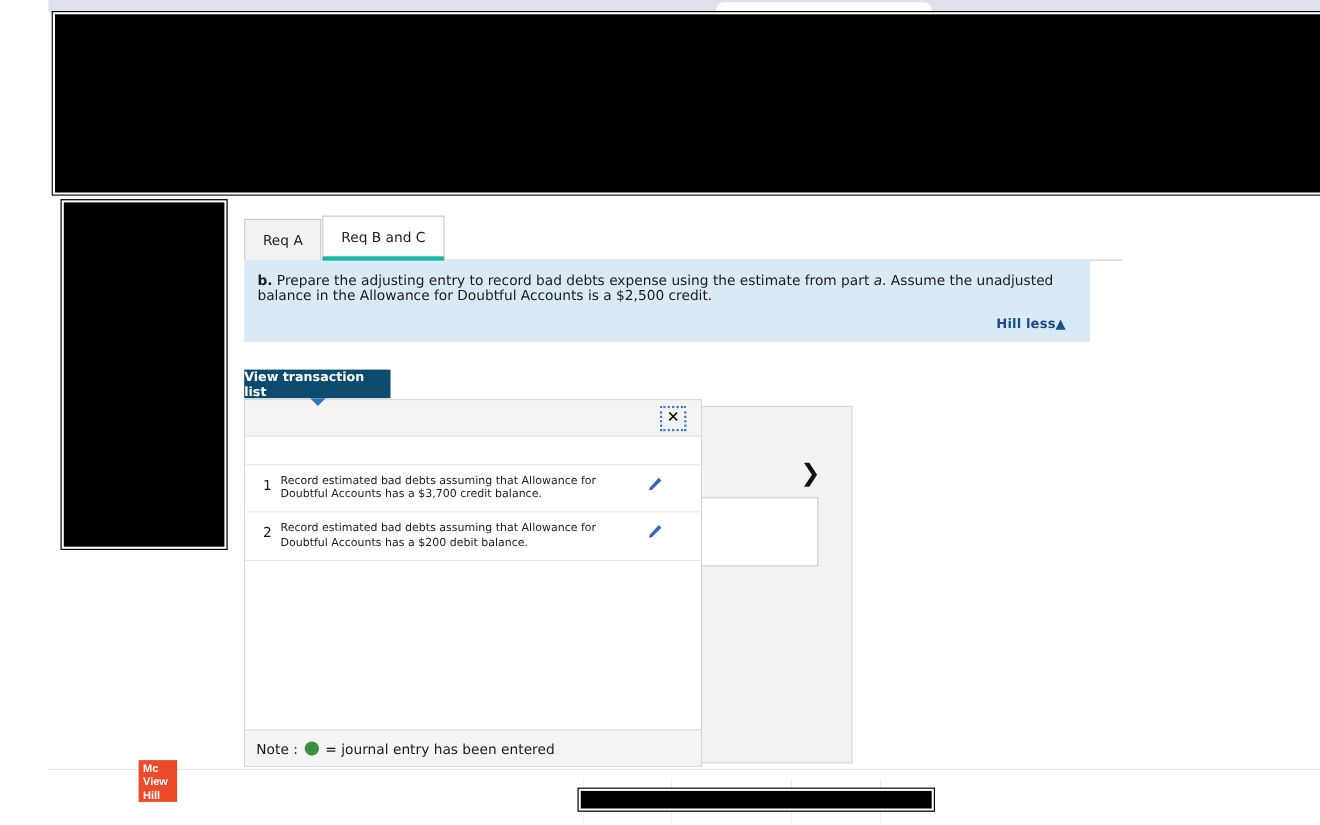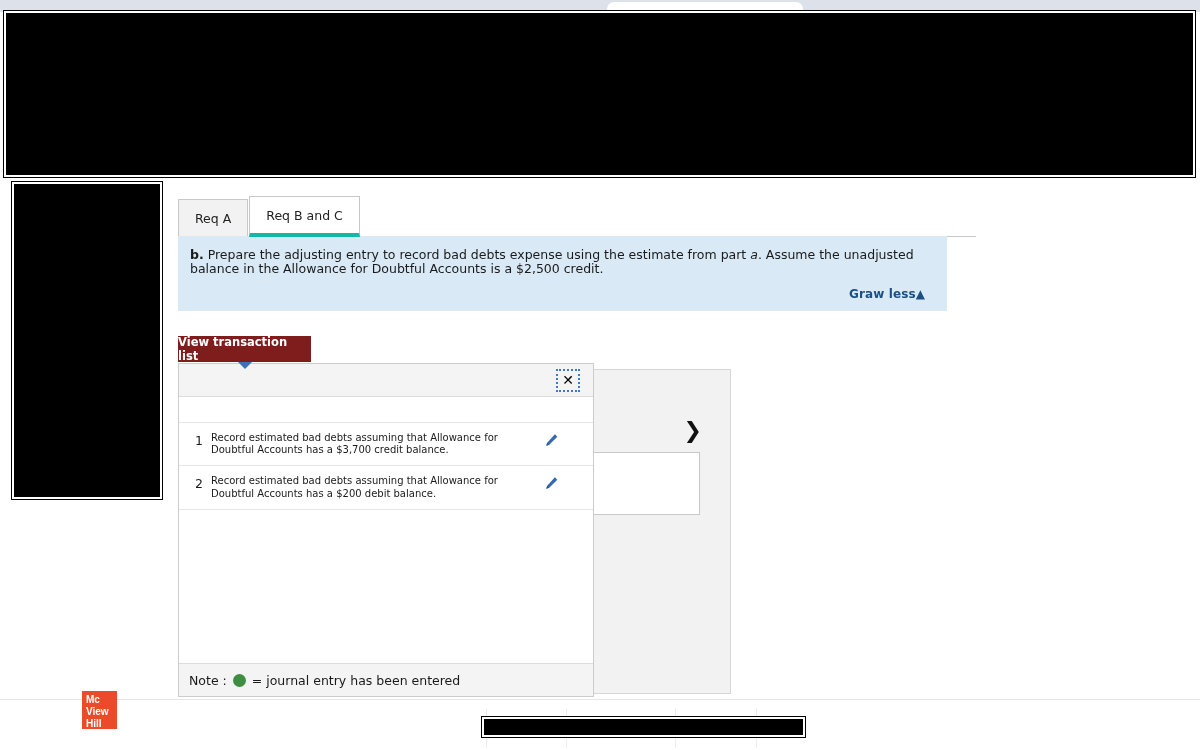--- a/index.html
+++ b/index.html
@@ -10,20 +10,21 @@
     overflow: hidden;
     background: #ffffff;
     font-family: "DejaVu Sans", "Liberation Sans", sans-serif;
   }
 
   #screen {
     position: relative;
     width: 1080px;
     height: 750px;
     background: #ffffff;
+    margin-left: 44px;
   }
 
   
   .browser-chrome {
     position: absolute;
     left: 0; top: 0;
     width: 1200px; height: 12px;
     background: #dde1e9;
   }
   .browser-tab {
@@ -129,21 +130,21 @@
     color: #1c4f86;
     cursor: pointer;
     letter-spacing: 0.1px;
   }
 
   
   #view-transaction-btn {
     position: absolute;
     left: 178px; top: 336px;
     width: 133px; height: 26px;
-    background: #7f1d1d;
+    background: #0c4a6e;
     color: #ffffff;
     font-size: 11.5px;
     font-weight: bold;
     display: flex;
     align-items: center;
     justify-content: center;
     cursor: pointer;
     border: none;
     z-index: 12;
     font-family: "DejaVu Sans", "Liberation Sans", sans-serif;
@@ -360,21 +361,21 @@
       <div class="tab active">
         <span>Req B and C</span>
       </div>
     </div>
 
     <div class="instructions">
       <p>
         <span class="lead">b.</span>
         <span>Prepare the adjusting entry to record bad debts expense using the estimate from part </span><em>a</em><span>. Assume the unadjusted balance in the Allowance for Doubtful Accounts is a $2,500 credit.</span>
       </p>
-      <div class="show-less"><span>Graw less</span><span>▲</span></div>
+      <div class="show-less"><span>Hill less</span><span>▲</span></div>
     </div>
   </div>
 
   <div id="view-transaction-btn">
     <span>View transaction list</span>
   </div>
 
   <div id="journal-form">
     <div id="journal-next-chevron">❯</div>
     <div id="account-box">counts</div>

